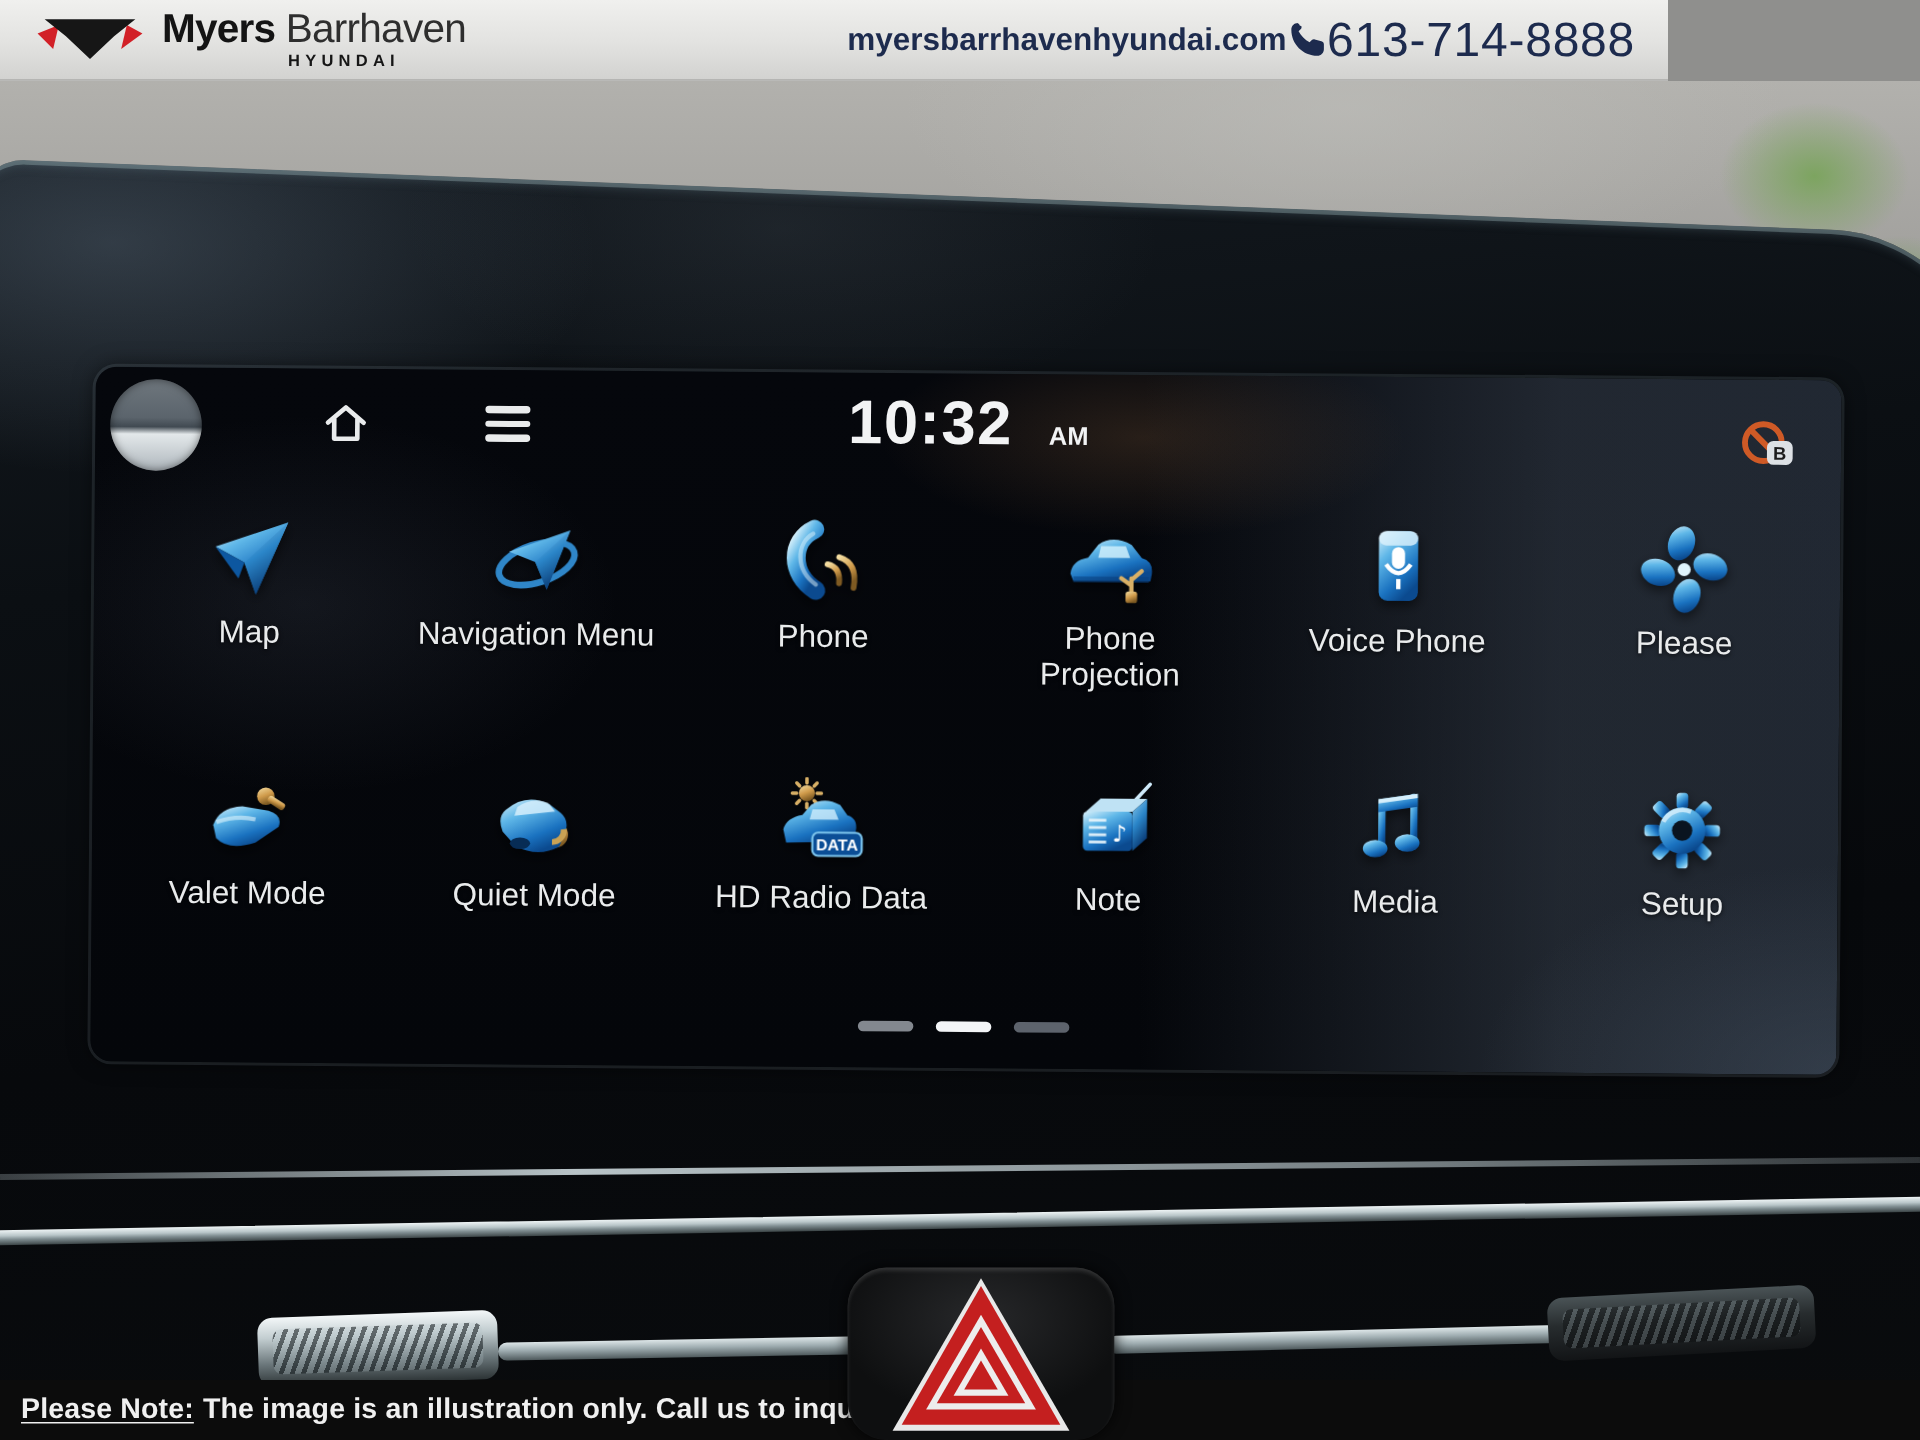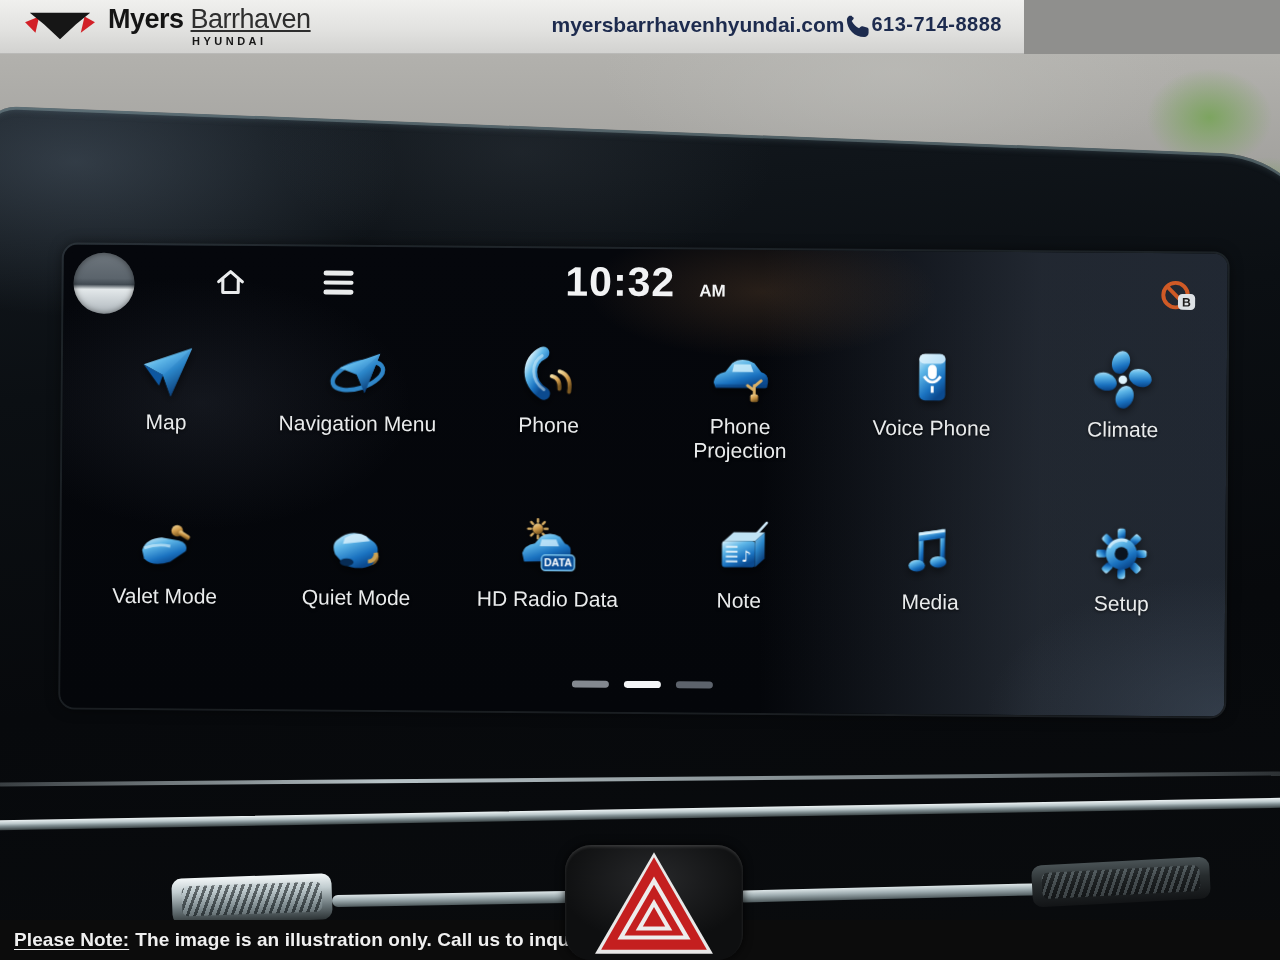--- a/index.html
+++ b/index.html
@@ -1,32 +1,32 @@
 <!DOCTYPE html>
 <html><head>
 <meta charset="utf-8">
 <style>
   html,body{margin:0;padding:0;background:#000;}
   #stage{position:relative;width:1280px;height:960px;overflow:hidden;
          font-family:"Liberation Sans",sans-serif;background:#8f8f8d;}
 
   
-  .banner{position:absolute;left:0;top:0;width:1024px;height:54px;z-index:20;
+  .banner{position:absolute;left:0;top:0;width:1112px;height:54px;z-index:20;
           background:linear-gradient(#f0f0ee,#e2e2e0 55%,#d2d2d0);
           border-bottom:1px solid #b9b9b7;display:flex;align-items:center;justify-content:space-between;
           padding:0 22px;box-sizing:border-box;}
   .logo-wrap{display:flex;align-items:center;gap:10px;}
   .logo-text{display:flex;flex-direction:column;align-items:center;line-height:1;}
   .logo-names{display:flex;align-items:baseline;gap:7px;}
   .nm-bold{font-size:27px;font-weight:700;color:#141414;letter-spacing:-.5px;}
-  .nm-light{font-size:27px;font-weight:400;color:#2e2e2e;letter-spacing:-.5px;text-decoration:underline;}
+  .nm-light{font-size:27px;font-weight:400;color:#2e2e2e;letter-spacing:-.5px;}
   .nm-sub{font-size:11px;font-weight:700;color:#161616;letter-spacing:3.5px;margin-top:3px;margin-left:40px;}
-  .contact{display:flex;align-items:flex-start;gap:0;}
+  .contact{display:flex;align-items:center;gap:0;}
   .site{font-size:21px;font-weight:700;color:#1d2b4e;}
-  .tel{font-size:20px;font-weight:700;color:#1d2b4e;letter-spacing:.5px;}
+  .tel{font-size:32px;font-weight:400;color:#1d2b4e;letter-spacing:.5px;}
 
   
   .photo{position:absolute;left:0;top:54px;width:1280px;height:906px;
      background:
        radial-gradient(90px 70px at 94.5% 7%, rgba(122,164,92,.95), rgba(122,164,92,0) 70%),
        radial-gradient(70px 60px at 99% 16%, rgba(110,155,85,.8), rgba(110,155,85,0) 70%),
        radial-gradient(420px 160px at 70% 2%, rgba(190,190,186,.6), rgba(190,190,186,0) 70%),
        linear-gradient(#b2b1ad, #9c9b98 18%, #8b8b89 30%, #7f7f7d 45%, #6e6e6c 60%);}
 
   
@@ -239,21 +239,21 @@
       <div class="app">
         <svg width="62" height="62" viewBox="0 0 64 64">
           <g fill="url(#gB)">
             <ellipse cx="30" cy="14" rx="9" ry="12" transform="rotate(20 30 14)"></ellipse>
             <ellipse cx="50" cy="30" rx="12" ry="9" transform="rotate(20 50 30)"></ellipse>
             <ellipse cx="34" cy="50" rx="9" ry="12" transform="rotate(20 34 50)"></ellipse>
             <ellipse cx="14" cy="34" rx="12" ry="9" transform="rotate(20 14 34)"></ellipse>
           </g>
           <circle cx="32" cy="32" r="4.5" fill="#dff3fc"></circle>
         </svg>
-        <div class="lbl">Climate</div>
+        <div class="lbl">Please</div>
       </div>
     </div>
 
     <div class="apps-row row2">
 
       <div class="app">
         <svg width="62" height="62" viewBox="0 0 64 64">
           <circle cx="44" cy="16" r="6" fill="url(#gG)"></circle>
           <rect x="47" y="15" width="13" height="5" rx="2" transform="rotate(32 47 15)" fill="url(#gG)"></rect>
           <path d="M8 36 q4-12 20-13 l18 3 q10 3 7 11 l-16 11 q-18 6-27-3 z" fill="url(#gB)"></path>

